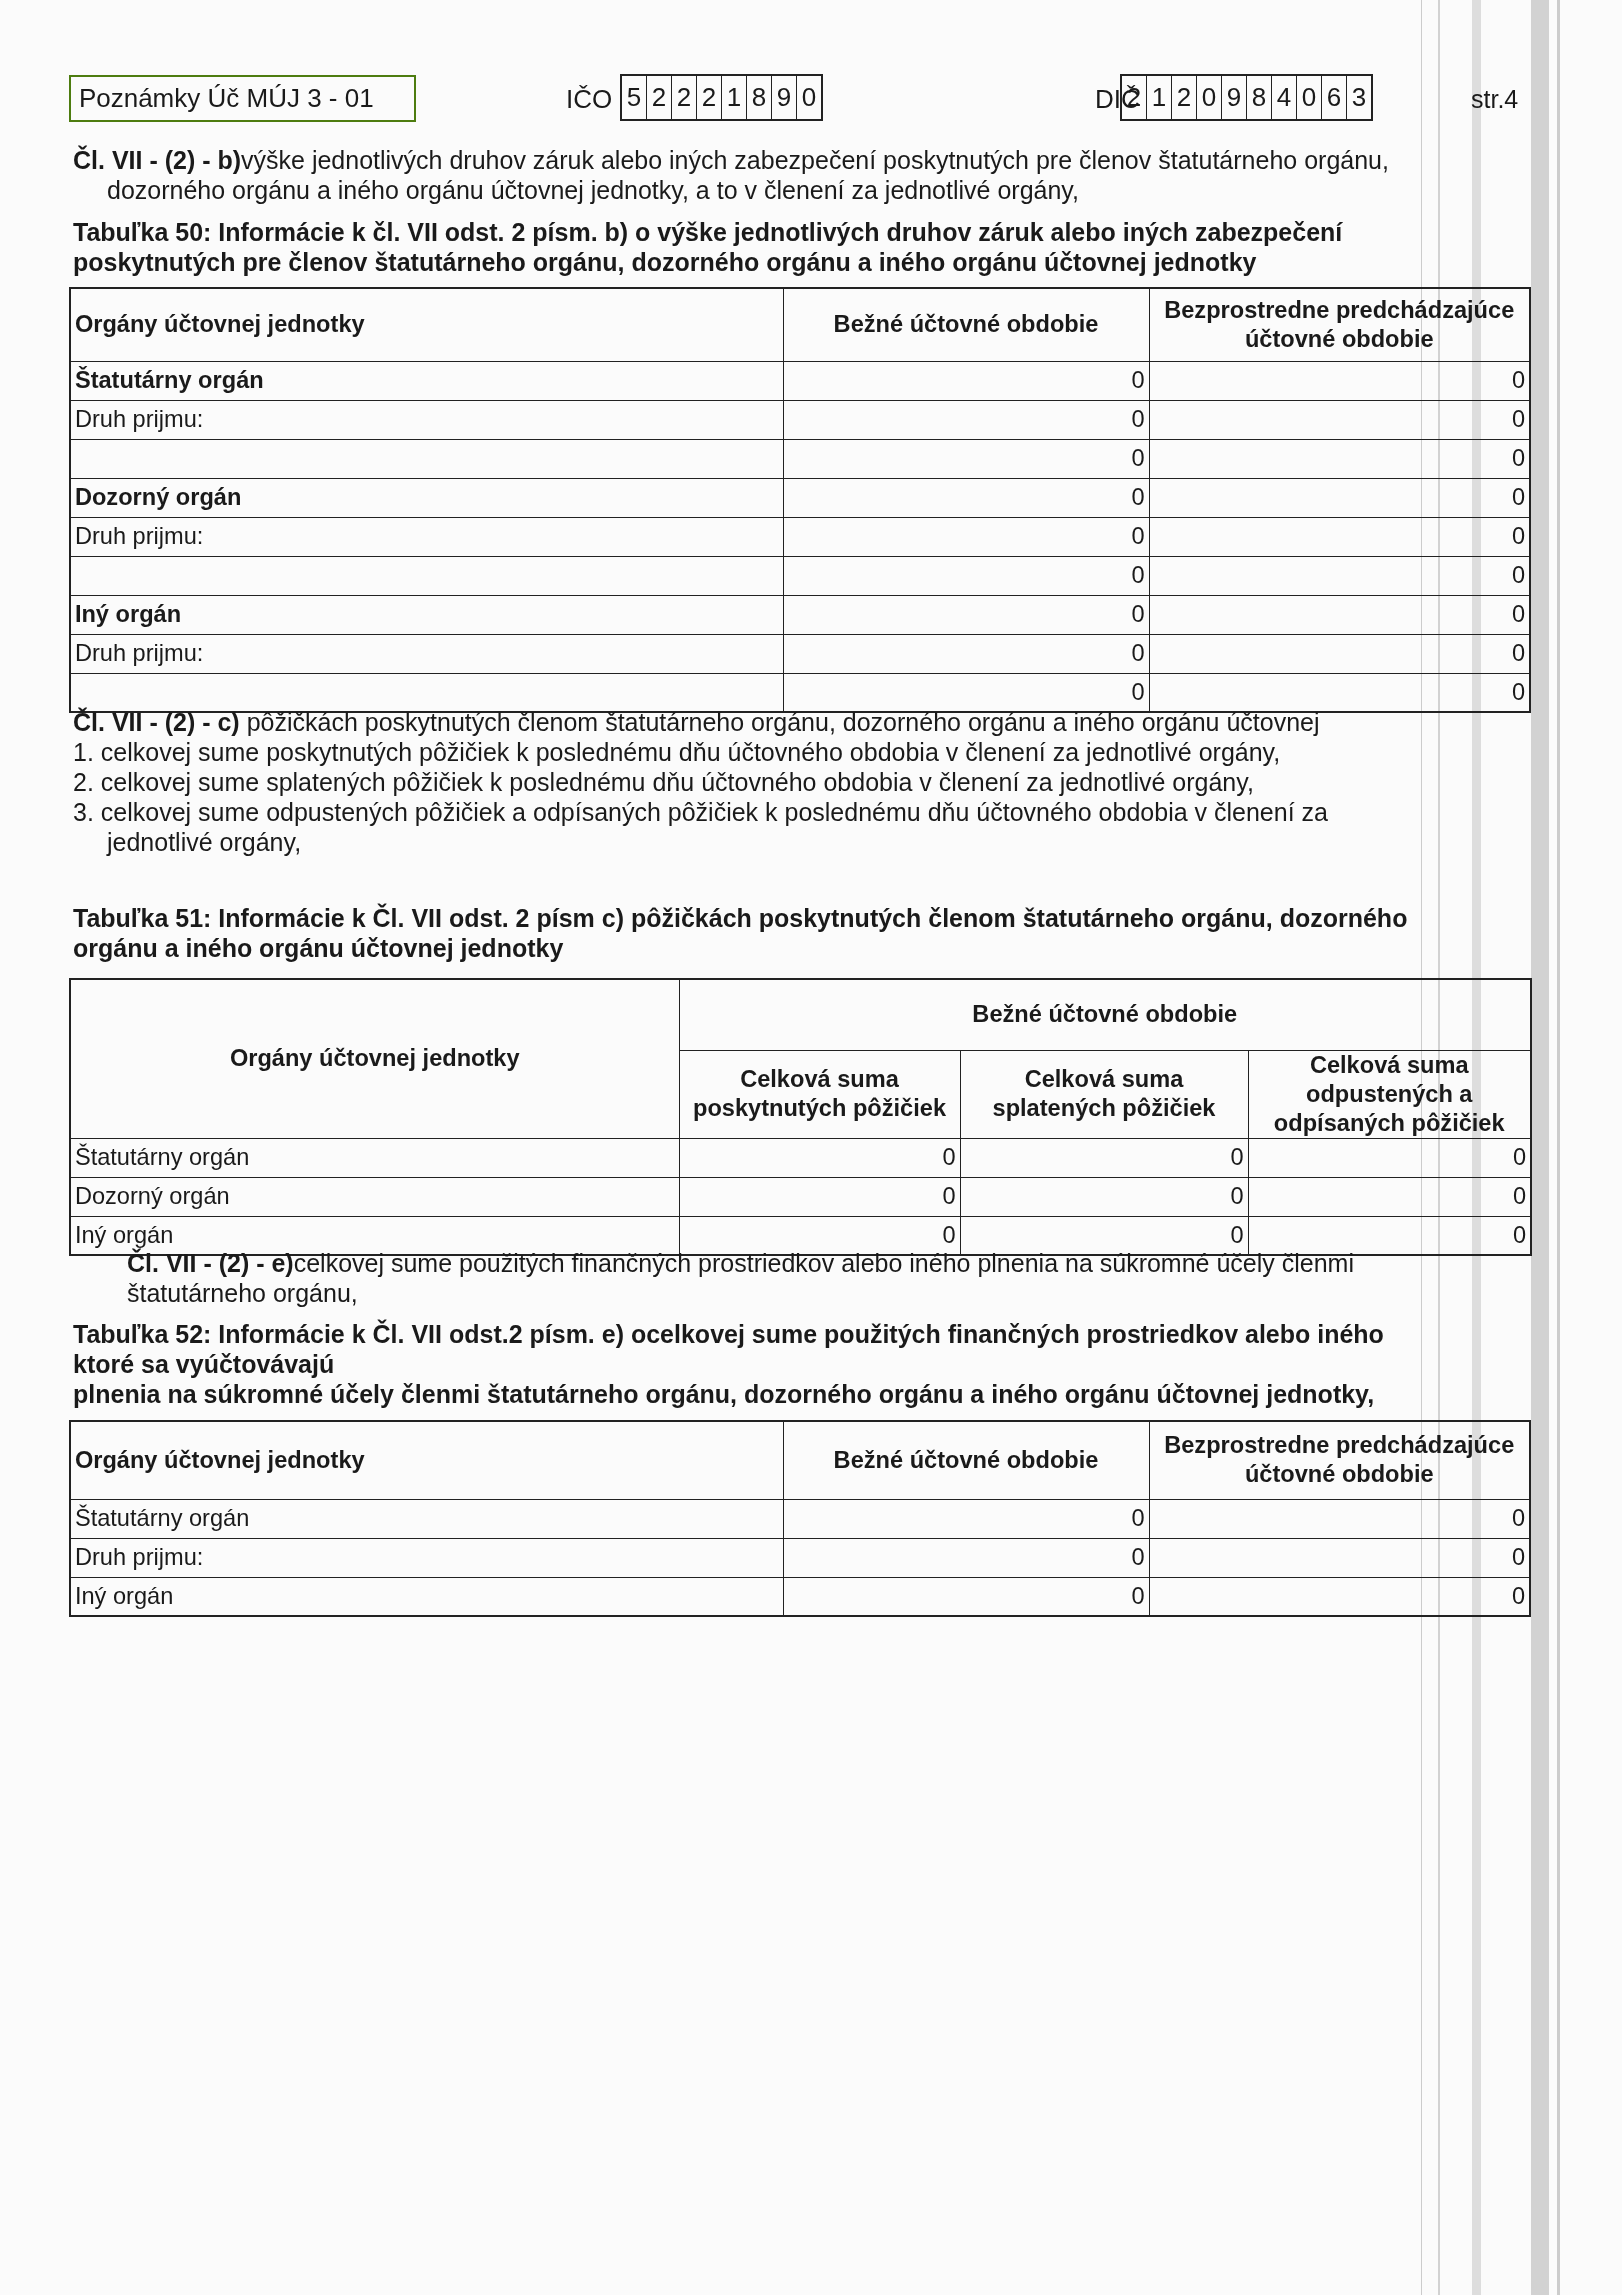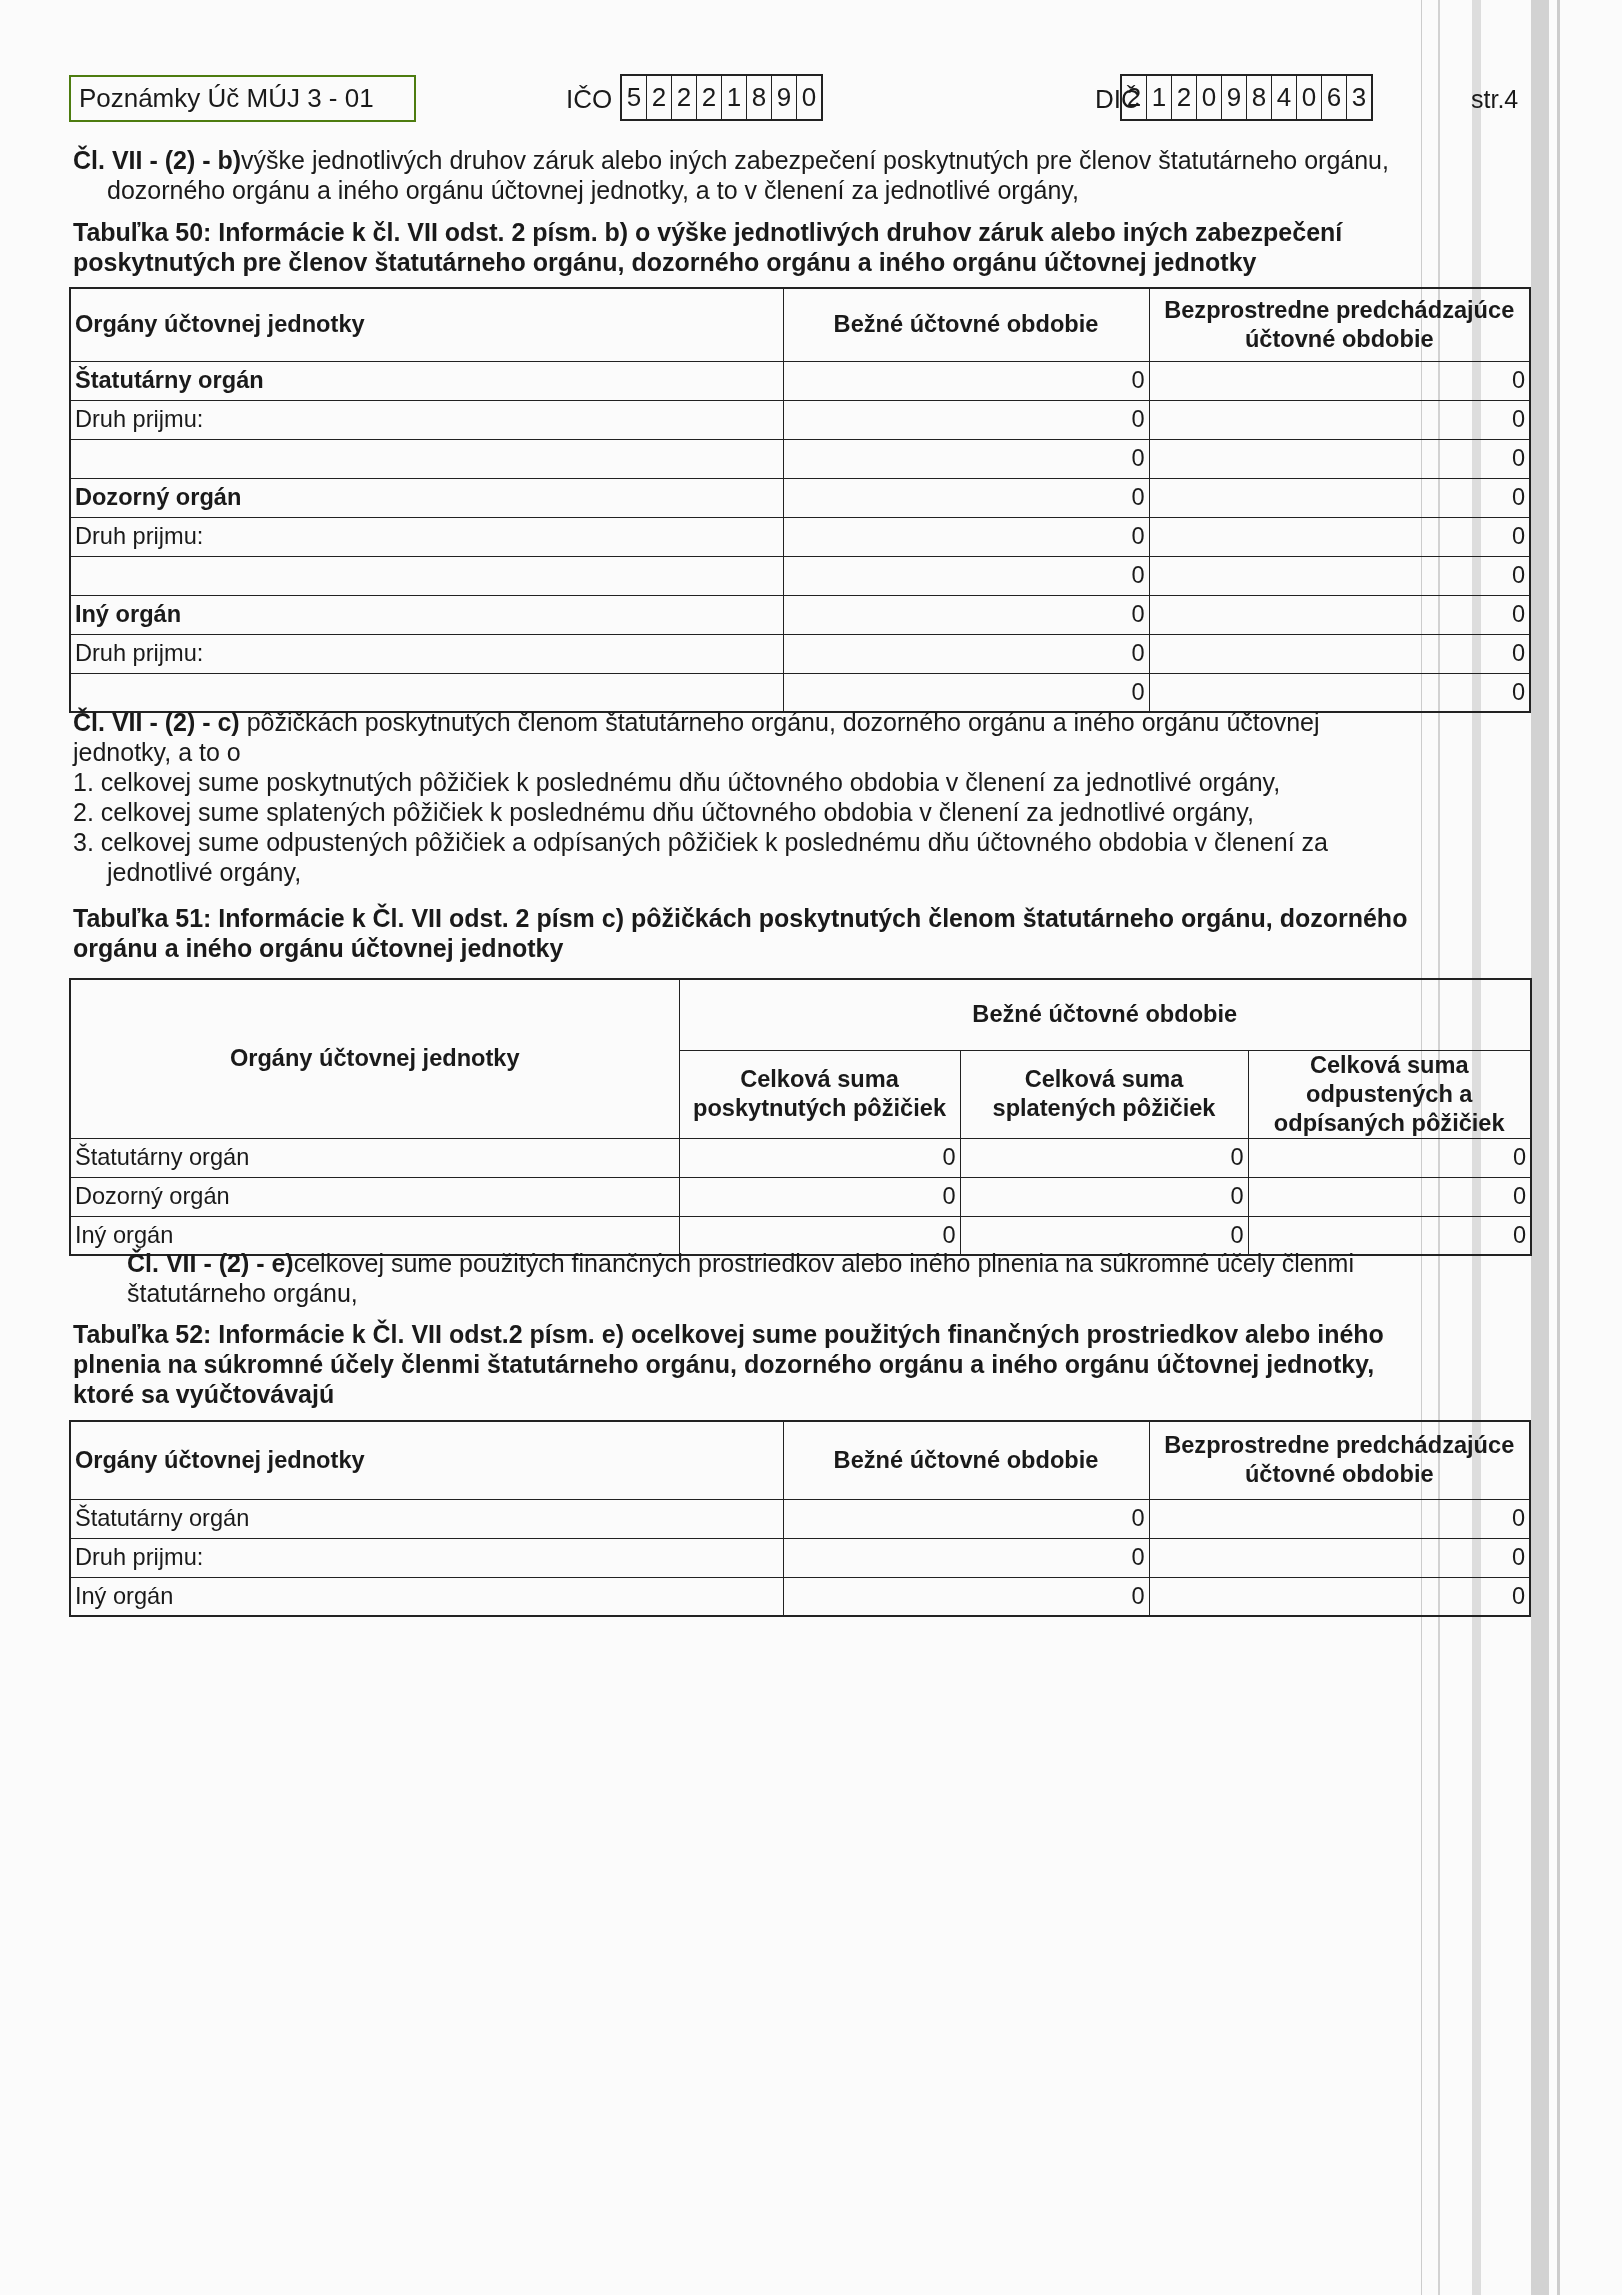--- a/index.html
+++ b/index.html
@@ -142,21 +142,20 @@
       <tr class="row">
         <td class=""></td>
         <td class="num">0</td>
         <td class="num">0</td>
       </tr>
     </tbody>
 </table>
 
 <div class="abs para" style="left:73px;top:707px;width:1472px;">
   <div><b>Čl. VII - (2) - c)</b><span> pôžičkách poskytnutých členom štatutárneho orgánu, dozorného orgánu a iného orgánu účtovnej</span></div>
-  <div>jednotky, a to o</div>
   <div>1. celkovej sume poskytnutých pôžičiek k poslednému dňu účtovného obdobia v členení za jednotlivé orgány,</div>
   <div>2. celkovej sume splatených pôžičiek k poslednému dňu účtovného obdobia v členení za jednotlivé orgány,</div>
   <div>3. celkovej sume odpustených pôžičiek a odpísaných pôžičiek k poslednému dňu účtovného obdobia v členení za</div>
   <div class="indent">jednotlivé orgány,</div>
 </div>
 <div class="abs tbl-title" style="left:73px;top:903px;width:1485px;">
   <div>Tabuľka 51: Informácie k Čl. VII odst. 2 písm c) pôžičkách poskytnutých členom štatutárneho orgánu, dozorného</div>
   <div>orgánu a iného orgánu účtovnej jednotky</div>
 </div>
 
@@ -199,22 +198,22 @@
       </tr>
     </tbody>
 </table>
 
 <div class="abs para" style="left:87px;top:1248px;width:1472px;margin-left:40px;">
   <div><b>Čl. VII - (2) - e)</b><span>celkovej sume použitých finančných prostriedkov alebo iného plnenia na súkromné účely členmi</span></div>
   <div>štatutárneho orgánu,</div>
 </div>
 <div class="abs tbl-title" style="left:73px;top:1319px;width:1492px;">
   <div>Tabuľka 52: Informácie k Čl. VII odst.2 písm. e)  ocelkovej sume použitých finančných prostriedkov alebo iného</div>
+  <div>ktoré sa vyúčtovávajú</div>
   <div>plnenia na súkromné účely členmi štatutárneho orgánu, dozorného orgánu a iného orgánu účtovnej jednotky,</div>
-  <div>ktoré sa vyúčtovávajú</div>
 </div>
 
 <table class="doc" id="t52" style="left:69px;top:1420px;width:1461px;">
   <colgroup>
       <col style="width:713px">
       <col style="width:366px">
       <col style="width:381px">
     </colgroup>
   <thead>
     <tr style="height:78px;">

